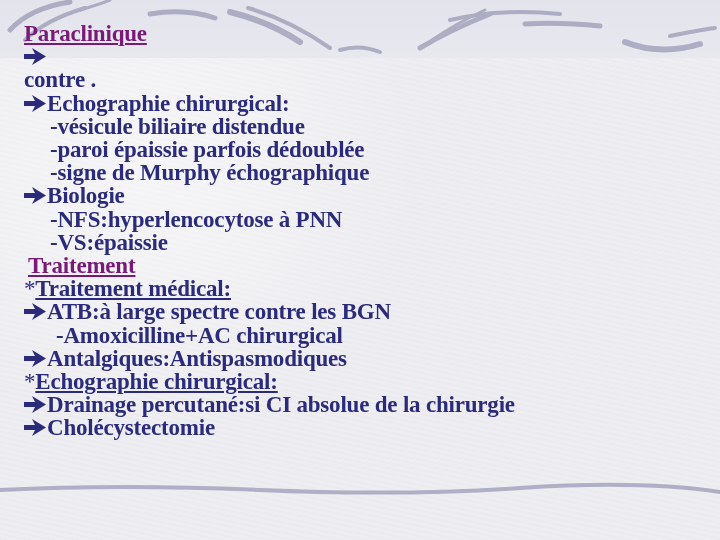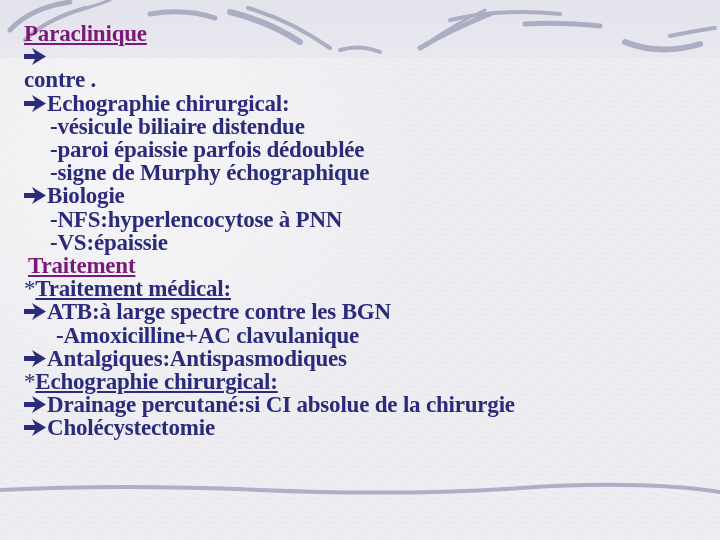--- a/index.html
+++ b/index.html
@@ -85,21 +85,21 @@
 
   <div class="line">
     <span class="star">*</span><span class="sub-heading">Traitement médical:</span>
   </div>
 
   <div class="line">
     <svg class="arrow" viewBox="0 0 22 17">
         <path d="M0 6 H11 L8 0 L22 8.5 L8 17 L11 11 H0 Z" fill="#2b2b7c"></path>
       </svg><span>ATB:à large spectre contre les BGN</span>
   </div>
-  <div class="line indent-amox">-Amoxicilline+AC clavulanique</div>
+  <div class="line indent-amox">-Amoxicilline+AC chirurgical</div>
 
   <div class="line">
     <svg class="arrow" viewBox="0 0 22 17">
         <path d="M0 6 H11 L8 0 L22 8.5 L8 17 L11 11 H0 Z" fill="#2b2b7c"></path>
       </svg><span>Antalgiques:Antispasmodiques</span>
   </div>
 
   <div class="line">
     <span class="star">*</span><span class="sub-heading">Echographie chirurgical:</span>
   </div>

